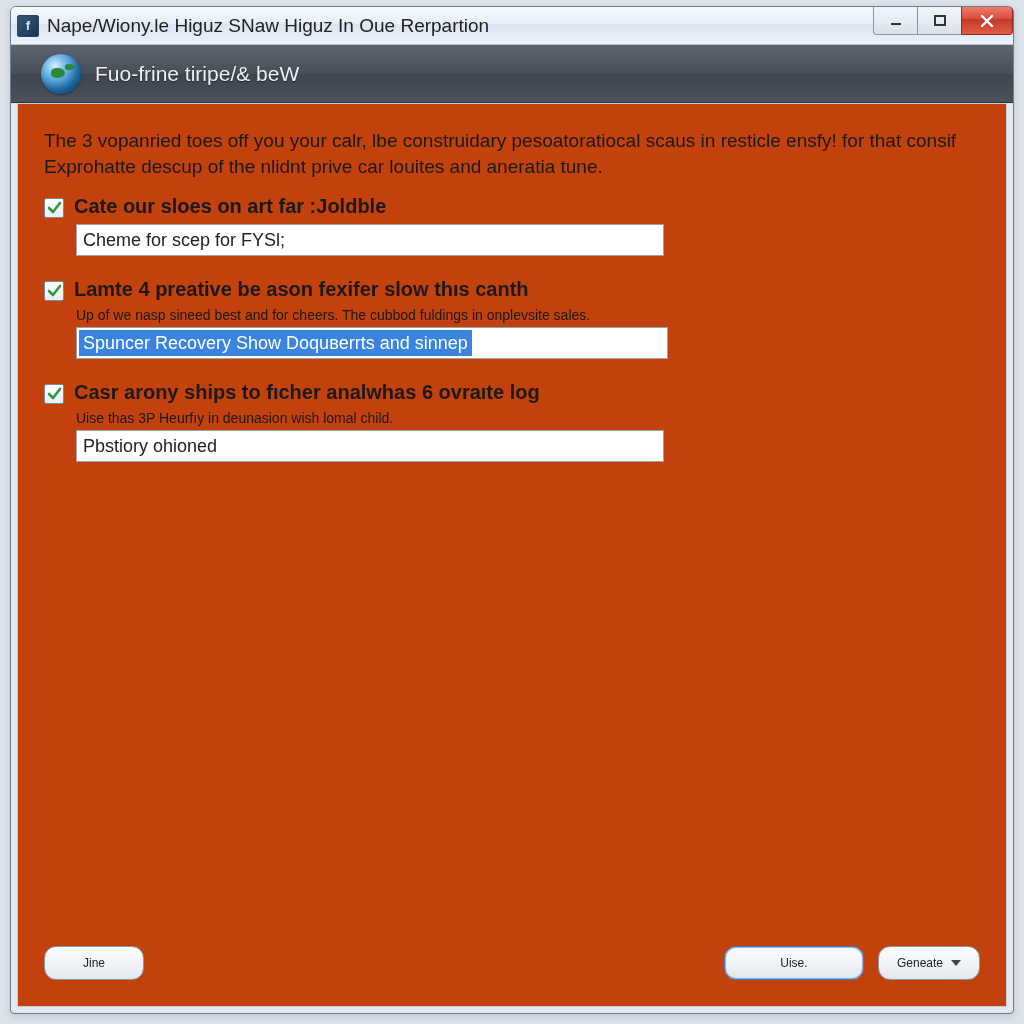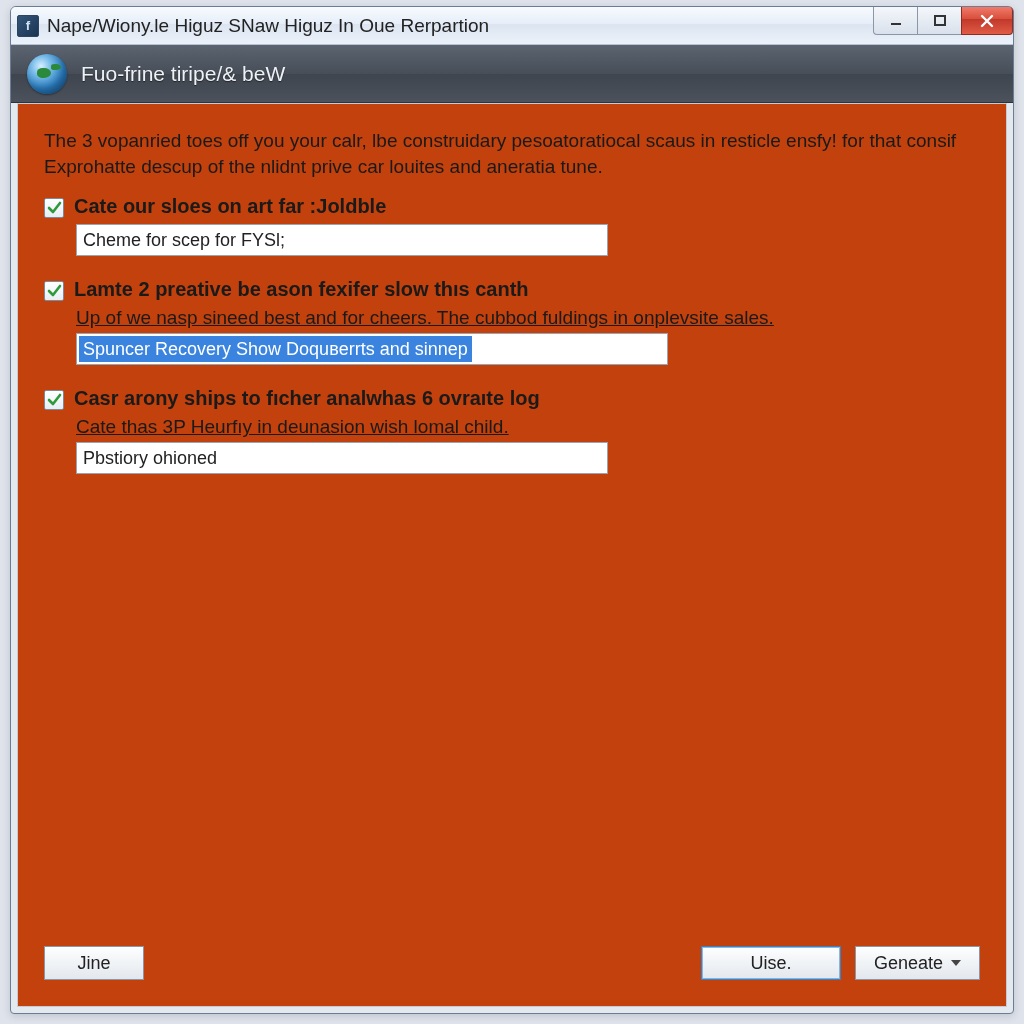--- a/index.html
+++ b/index.html
@@ -87,21 +87,21 @@
   }
   .win-btn svg { display:block; }
 
   
   .banner {
     height: 58px;
     background: linear-gradient(#5b6470, #474e58 50%, #3f454e 51%, #4c525c);
     border-bottom: 1px solid #2e333a;
     display: flex;
     align-items: center;
-    padding-left: 16px;
+    padding-left: 30px;
     gap: 14px;
     color: #eef2f6;
   }
   .banner .globe-icon {
     width: 40px;
     height: 40px;
     border-radius: 50%;
     background: radial-gradient(circle at 35% 30%, #d6efff 0%, #7abdea 25%, #2b7fc4 60%, #114e86 100%);
     box-shadow: inset -4px -6px 8px rgba(0,0,0,0.25), 0 1px 2px rgba(0,0,0,0.4);
     position: relative;
@@ -158,27 +158,26 @@
     align-items: center;
     justify-content: center;
   }
   .checkbox svg { display:block; }
   .opt-title {
     font-weight: 700;
     font-size: 20px;
   }
   .opt-desc {
     margin-left: 32px;
-    font-size: 19px;
+    font-size: 14px;
     margin-bottom: 4px;
-    text-decoration: underline;
   }
   .opt-input {
     margin-left: 32px;
-    width: 532px;
+    width: 588px;
     height: 32px;
     border: 1px solid #9aa4b1;
     background: #ffffff;
     font-size: 18px;
     padding: 2px 6px;
     font-family: inherit;
     color:#222;
   }
   .input-shell { position:relative; margin-left:32px; width:592px; }
   .input-shell .opt-input { margin-left:0; width:100%; }
@@ -201,23 +200,23 @@
     height: 58px;
     display: flex;
     align-items: center;
     gap: 14px;
   }
   .btn {
     height: 34px;
     min-width: 100px;
     padding: 0 18px;
     border: 1px solid #8b97a6;
-    border-radius: 0;
+    border-radius: 12px;
     background: linear-gradient(#fdfefe, #e3e8ee);
-    font-size: 18px;
+    font-size: 12px;
     font-family: inherit;
     color: #222;
     display: inline-flex;
     align-items: center;
     justify-content: center;
     cursor: default;
   }
   .btn.primary {
     border: 1px solid #3f7fc2;
     box-shadow: 0 0 0 1px rgba(88,156,220,0.7) inset;
@@ -279,39 +278,39 @@
       <input class="opt-input" value="Cheme for scep for FYSl;" style="">
     </div>
 
     <div class="option">
       <div class="opt-head">
         <div class="checkbox">
           <svg width="16" height="16" viewBox="0 0 16 16">
               <path d="M3 8 L7 12 L14 3" stroke="#2e9a3b" stroke-width="2.6" fill="none" stroke-linecap="round" stroke-linejoin="round"></path>
             </svg>
         </div>
-        <div class="opt-title">Lamte 2 preative be ason fexifer slow thıs canth</div>
+        <div class="opt-title">Lamte 4 preative be ason fexifer slow thıs canth</div>
       </div>
       <div class="opt-desc">Up of we nasp sineed best and for cheers. The cubbod fuldings in onplevsite sales.</div>
       <div class="input-shell">
         <input class="opt-input" value="Spuncer Recovery Show Doquвerrts and sinnep" style="">
         <div class="sel-overlay">Spuncer Recovery Show Doquвerrts and sinnep</div>
       </div>
     </div>
 
     <div class="option">
       <div class="opt-head">
         <div class="checkbox">
           <svg width="16" height="16" viewBox="0 0 16 16">
               <path d="M3 8 L7 12 L14 3" stroke="#2e9a3b" stroke-width="2.6" fill="none" stroke-linecap="round" stroke-linejoin="round"></path>
             </svg>
         </div>
         <div class="opt-title">Casr arony ships to fıcher analwhas 6 ovraıte log</div>
       </div>
-      <div class="opt-desc">Cate thas 3P Heurfıy in deunasion wish lomal child.</div>
+      <div class="opt-desc">Uise thas 3P Heurfıy in deunasion wish lomal child.</div>
       <input class="opt-input" value="Pbstiory ohioned" style="">
     </div>
 
     <div class="footer">
       <button class="btn">Jine</button>
       <div class="spacer"></div>
       <button class="btn primary">Uise.</button>
       <button class="btn">
         <span>Geneate</span>
         <span class="caret"></span>

